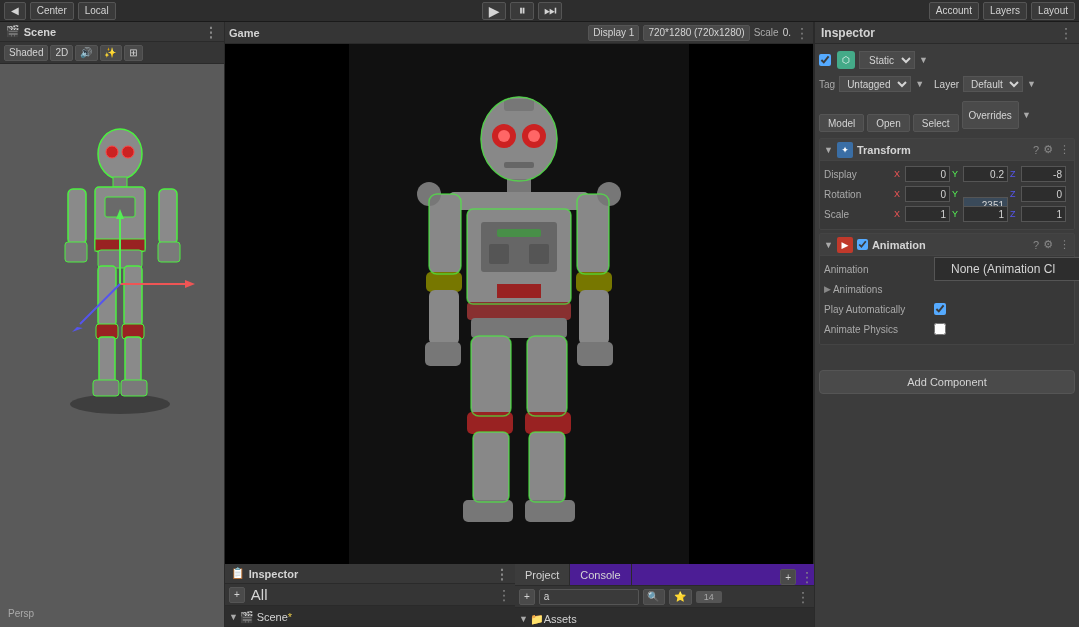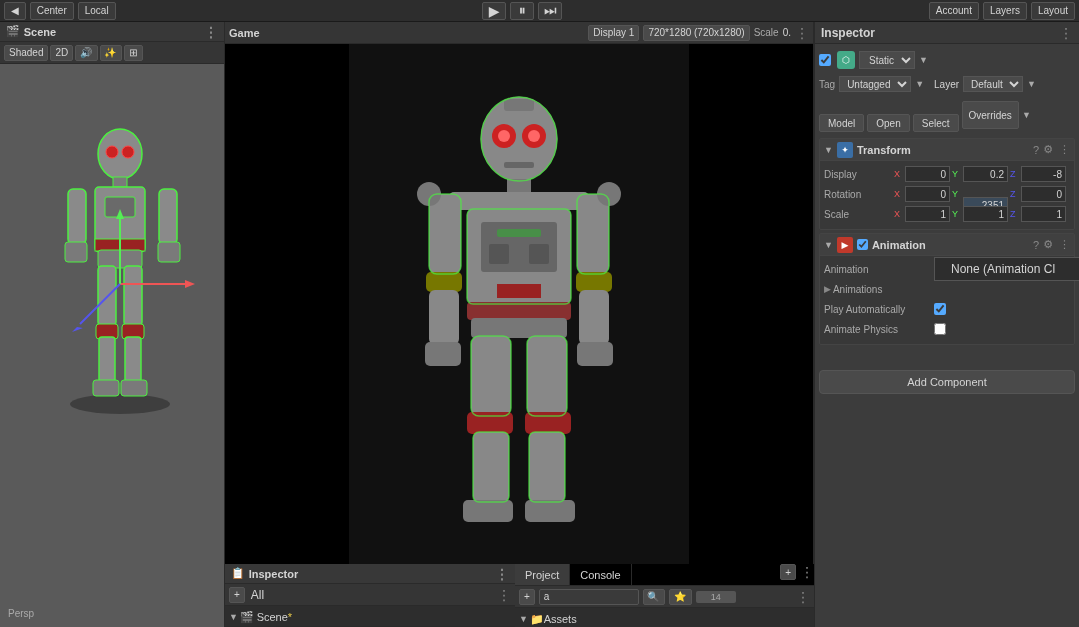--- a/index.html
+++ b/index.html
@@ -117,23 +117,23 @@
     .h-arrow { margin-right: 2px; font-size: 9px; color: #aaa; }
 
     
     .project-panel {
       flex: 1;
       display: flex;
       flex-direction: column;
     }
     .project-tabs {
       height: 22px;
-      background: #000000;
-      display: flex;
-      align-items: flex-start;
+      background: #4c1d95;
+      display: flex;
+      align-items: flex-end;
       border-bottom: 1px solid #2a2a2a;
     }
     .project-tab {
       padding: 2px 10px;
       font-size: 11px;
       cursor: pointer;
       height: 100%;
       display: flex;
       align-items: center;
       border-right: 1px solid #2a2a2a;
@@ -419,21 +419,21 @@
       padding: 0 4px;
       height: 16px;
       cursor: pointer;
       border-radius: 2px;
     }
 
     .badge {
       background: #555;
       color: #aaa;
       font-size: 9px;
-      padding: 1px 15px;
+      padding: 1px 8px;
       border-radius: 2px;
     }
 
     .h-scene-star { color: #e5c84a; }
 
     
     ::-webkit-scrollbar { width: 6px; height: 6px; }
     ::-webkit-scrollbar-track { background: #2d2d2d; }
     ::-webkit-scrollbar-thumb { background: #555; border-radius: 3px; }
 
@@ -702,21 +702,21 @@
     <div class="panels-bottom">
 
       <div class="hierarchy-panel" style="width:290px; height:auto;">
         <div class="panel-header">
           <span>📋</span>
           <span>Inspector</span>
           <span class="panel-3dots">⋮</span>
         </div>
         <div class="hierarchy-toolbar">
           <button class="small-btn">+</button>
-          <span style="font-size:12px; padding:0 4px;">All</span>
+          <span style="font-size:15px; padding:0 4px;">All</span>
           <div style="flex:1"></div>
           <span class="panel-3dots">⋮</span>
         </div>
         <div class="hierarchy-content">
           <div class="hierarchy-item">
             <span class="h-arrow">▼</span>
             <span style="font-size:11px; margin-right:3px;">🎬</span>
             <span>Scene<span class="h-scene-star">*</span></span>
           </div>
 

